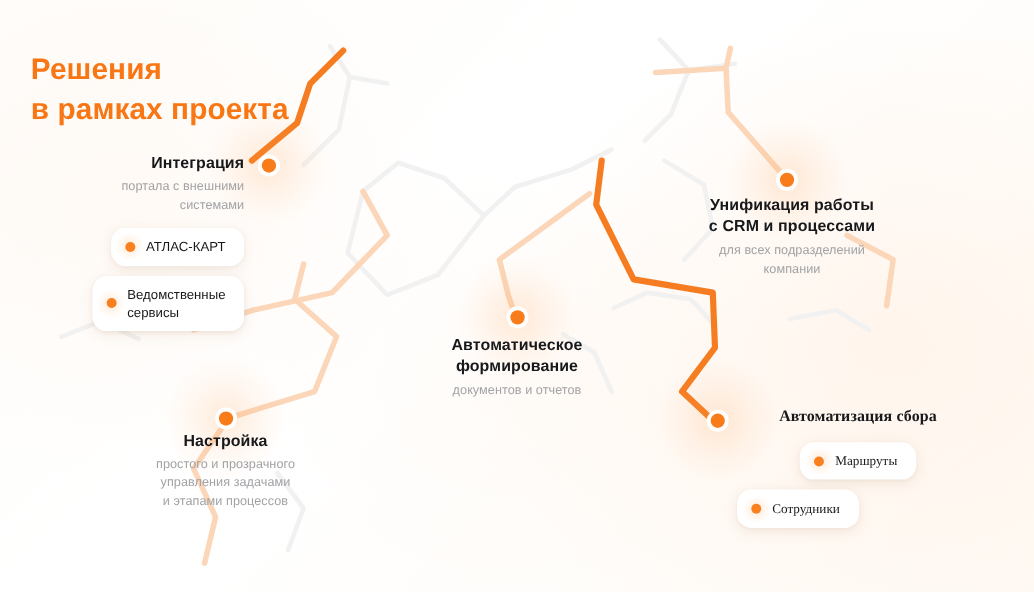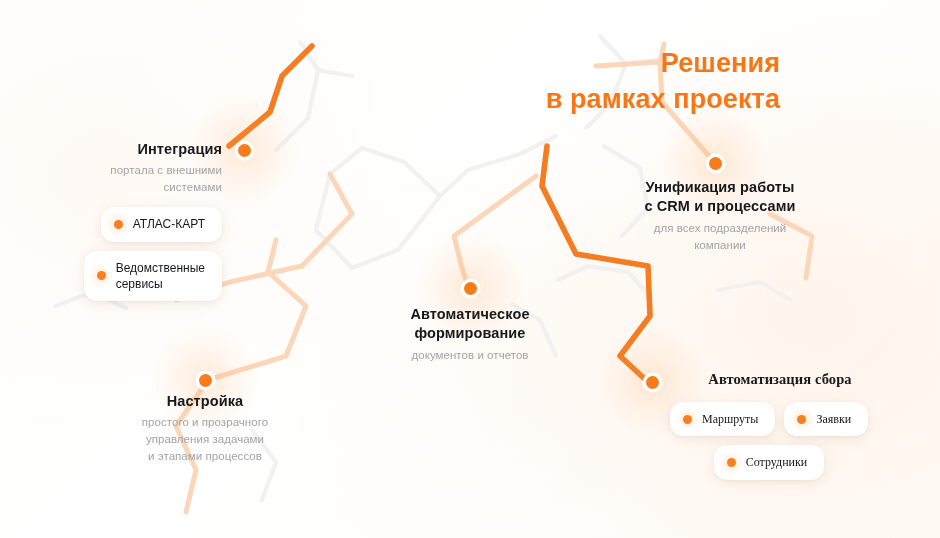--- a/index.html
+++ b/index.html
@@ -116,28 +116,29 @@
     border-radius: 50%;
     background: radial-gradient(circle, rgba(255,140,40,0.19) 0%, rgba(255,170,90,0.07) 48%, rgba(255,255,255,0) 72%);
   }
 
   
   #main-title {
     position: absolute;
     left: 0;
     top: 46px;
     width: 780px;
-    text-align: right;
+    text-align: left;
     font-size: 27px;
     font-weight: bold;
     color: #F97614;
     line-height: 1.33;
     letter-spacing: 0.1px;
     white-space: pre-line;
     z-index: 5;
+    padding-left: 28px;
   }
 
   
   #node-integration      { left: 16px;  top: 140px; width: 206px; }
   #node-integration .node-dot  { left: 222px; top: 4px; }
   #node-integration .node-glow { left: 170px; top: -48px; }
   #node-integration .chip-row  { margin-top: 11px; justify-content: flex-end; }
 
   #node-setup            { left: 110px; top: 392px; width: 190px; }
   #node-setup .node-dot   { left: 89px; top: -18px; }
@@ -147,22 +148,22 @@
   #node-auto-doc .node-dot  { left: 89px; top: -23px; }
   #node-auto-doc .node-glow { left: 37px; top: -75px; }
 
   #node-unification      { left: 640px; top: 178px; width: 160px; }
   #node-unification .node-dot  { left: 69px; top: -21px; }
   #node-unification .node-glow { left: 17px; top: -73px; }
 
   #node-collection       { left: 670px; top: 370px; width: 220px; font-family: Liberation Serif, serif; }
   #node-collection .node-dot  { left: -24px; top: 6px; }
   #node-collection .node-glow { left: -76px; top: -46px; }
-  #node-collection .chip-row  { margin-top: 13px; justify-content: flex-start; }
-  #node-collection .chip-row.row2 { margin-top: 9px; justify-content: center; padding-right: 22px; }
+  #node-collection .chip-row  { margin-top: 13px; justify-content: center; }
+  #node-collection .chip-row.row2 { margin-top: 9px; justify-content: flex-start; padding-right: 22px; }
 </style>
 </head>
 <body>
 
 <div id="stage">
 
   <svg id="net" viewBox="0 0 940 538" preserveAspectRatio="none" aria-hidden="true">
     <g fill="none" stroke-linecap="round" stroke-linejoin="round">
 
       <g stroke="#F1F1F1" stroke-width="4.2">
@@ -260,24 +261,20 @@
 
   <div class="node" id="node-collection">
     <div class="node-glow"></div>
     <div class="node-dot"></div>
     <div class="node-title al-c">Автоматизация сбора</div>
     <div class="chip-row">
       <div class="chip">
         <span class="chip-dot"></span>
         <span>Маршруты</span>
       </div>
-      <div class="chip">
-        <span class="chip-dot"></span>
-        <span>Заявки</span>
-      </div>
     </div>
     <div class="chip-row row2">
       <div class="chip">
         <span class="chip-dot"></span>
         <span>Сотрудники</span>
       </div>
     </div>
   </div>
 
 </div>

